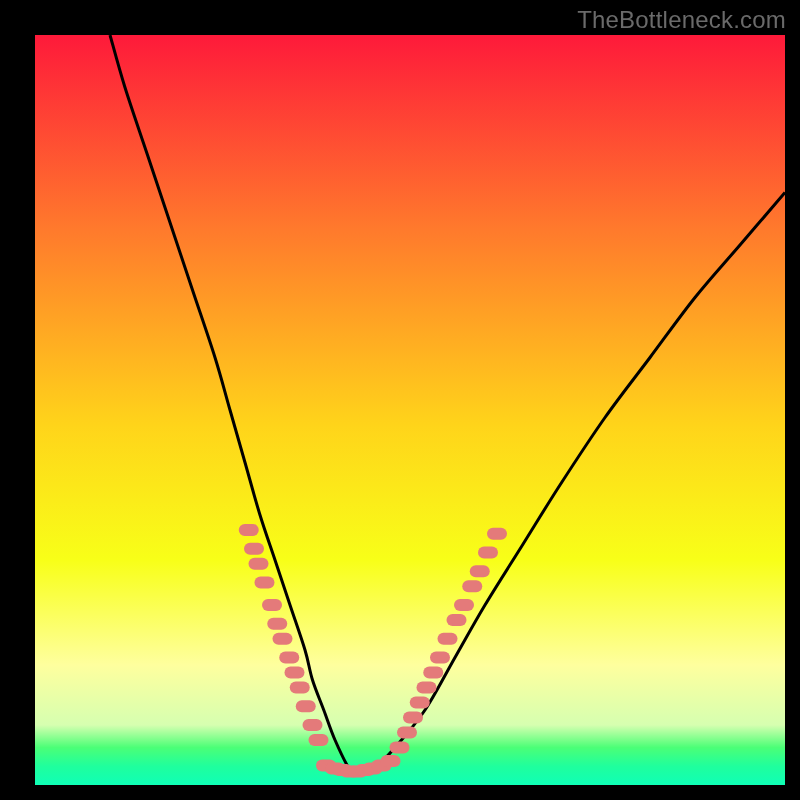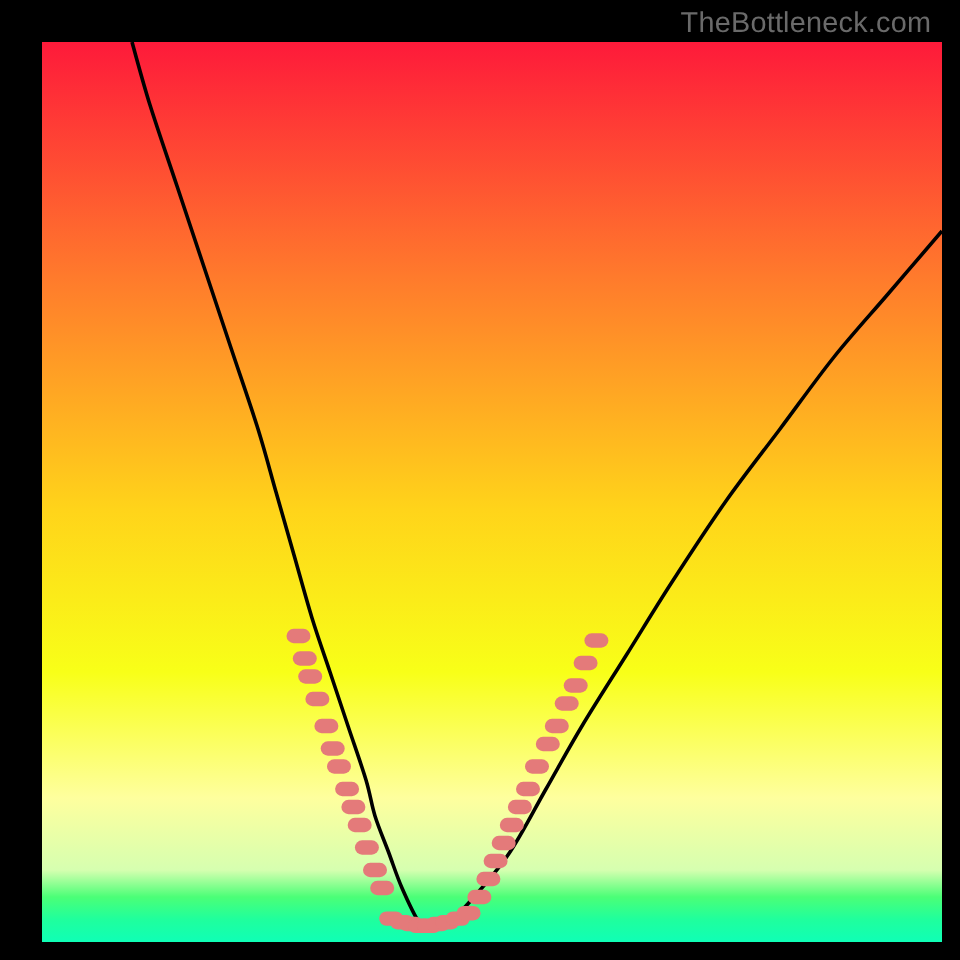--- a/index.html
+++ b/index.html
@@ -30,21 +30,21 @@
   }
   .curve-svg {
     position: absolute;
     inset: 0;
     width: 100%;
     height: 100%;
   }
   .watermark {
     position: absolute;
     top: 6px;
-    right: 24px;
+    right: 14px;
     color: #6a6a6a;
     font-size: 24px;
     font-weight: 400;
     letter-spacing: 0.2px;
   }
 </style>
 </head>
 <body>
 
 <div class="frame">

